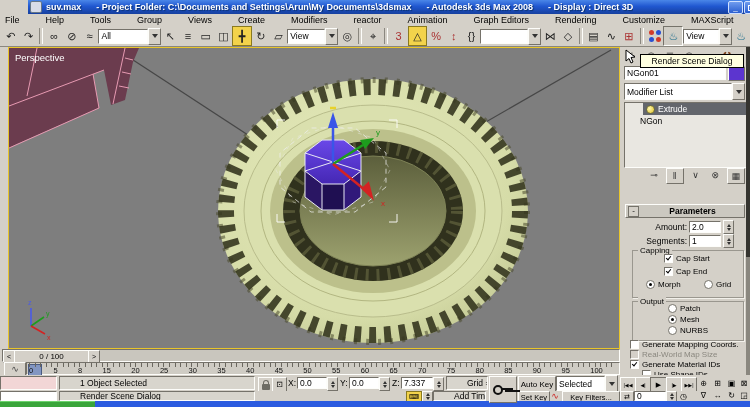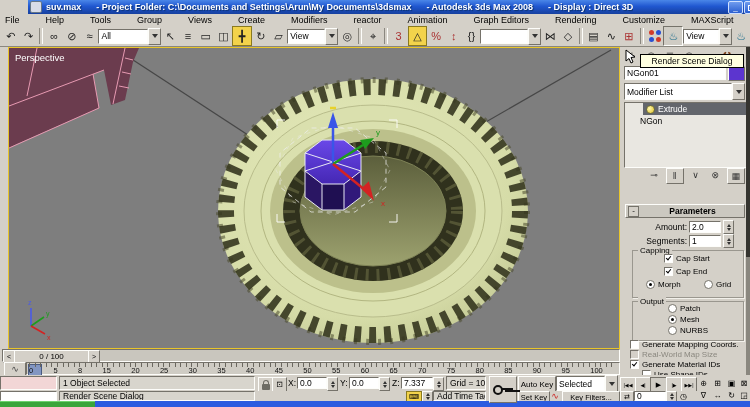--- a/index.html
+++ b/index.html
@@ -110,21 +110,21 @@
   #ruler{position:absolute;left:24px;top:0;width:594px;height:13px;background:#cfccc4;
     border:1px solid;border-color:#75726a #fdfdfa #fdfdfa #75726a;box-sizing:border-box;}
   #ruler .ticks{position:absolute;left:2px;top:0;width:588px;height:4px;
     background:repeating-linear-gradient(90deg,#6a675f 0 1px,transparent 1px 5.6px);}
   #ruler .labs{position:absolute;left:0px;top:3px;width:574px;height:9px;display:flex;
     justify-content:space-between;font-size:7.5px;color:#111;padding:0 0 0 2px;}
   #frame-marker{position:absolute;left:1px;top:1px;width:12px;height:10px;background:#8296c2;border:1px solid #4a5a80;}
   
   #row1{left:0;top:375px;width:750px;height:16px;background:#d4d0c8;}
   #row2{left:0;top:391px;width:750px;height:10px;background:#d4d0c8;}
-  .sfield{position:absolute;display:flex;align-items:center;padding:0 3px;font-size:8.5px;
+  .sfield{position:absolute;display:flex;align-items:center;padding:0 20px;font-size:8.5px;
     background:#d8d5cd;border:1px solid;border-color:#75726a #fdfdfa #fdfdfa #75726a;box-sizing:border-box;white-space:nowrap;overflow:hidden;}
   .coordlab{position:absolute;font-size:8.5px;top:3px;}
   .wfield{position:absolute;background:#fff;border:1px solid;border-color:#75726a #fdfdfa #fdfdfa #75726a;
     font-size:8.5px;display:flex;align-items:center;padding:0 2px;box-sizing:border-box;}
   .minibtn{position:absolute;display:flex;align-items:center;justify-content:center;font-size:8px;}
   .lockico{position:relative;width:8px;height:6px;background:#6e6c64;border-radius:1px;margin-top:4px;}
   .lockico::before{content:"";position:absolute;left:1px;top:-4px;width:4px;height:4px;
     border:1px solid #6e6c64;border-bottom:none;border-radius:3px 3px 0 0;}
   .keyico{position:relative;width:20px;height:9px;}
   .keyico::before{content:"";position:absolute;left:0;top:0;width:6px;height:6px;border:2px solid #111;border-radius:50%;}

